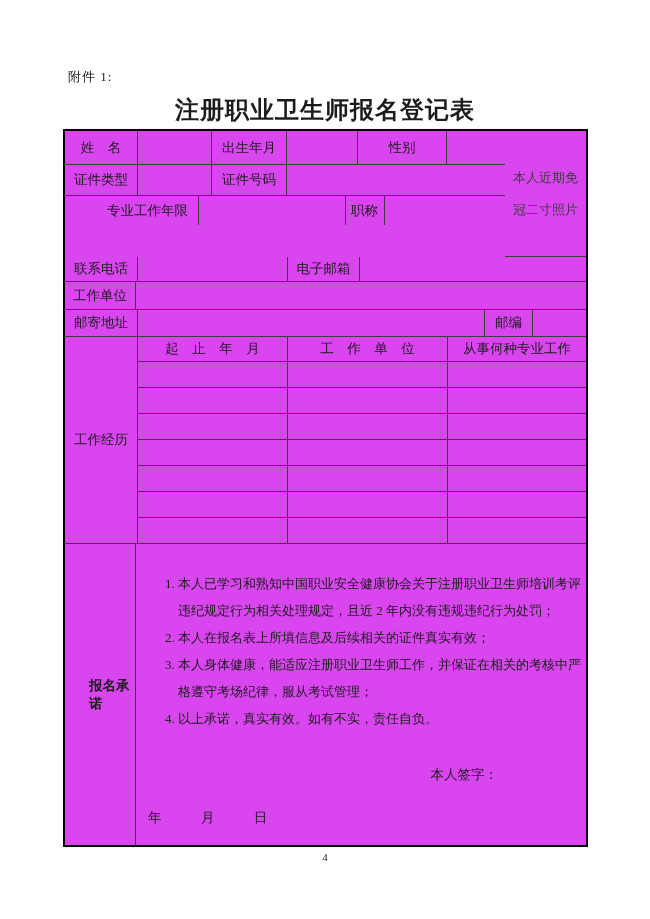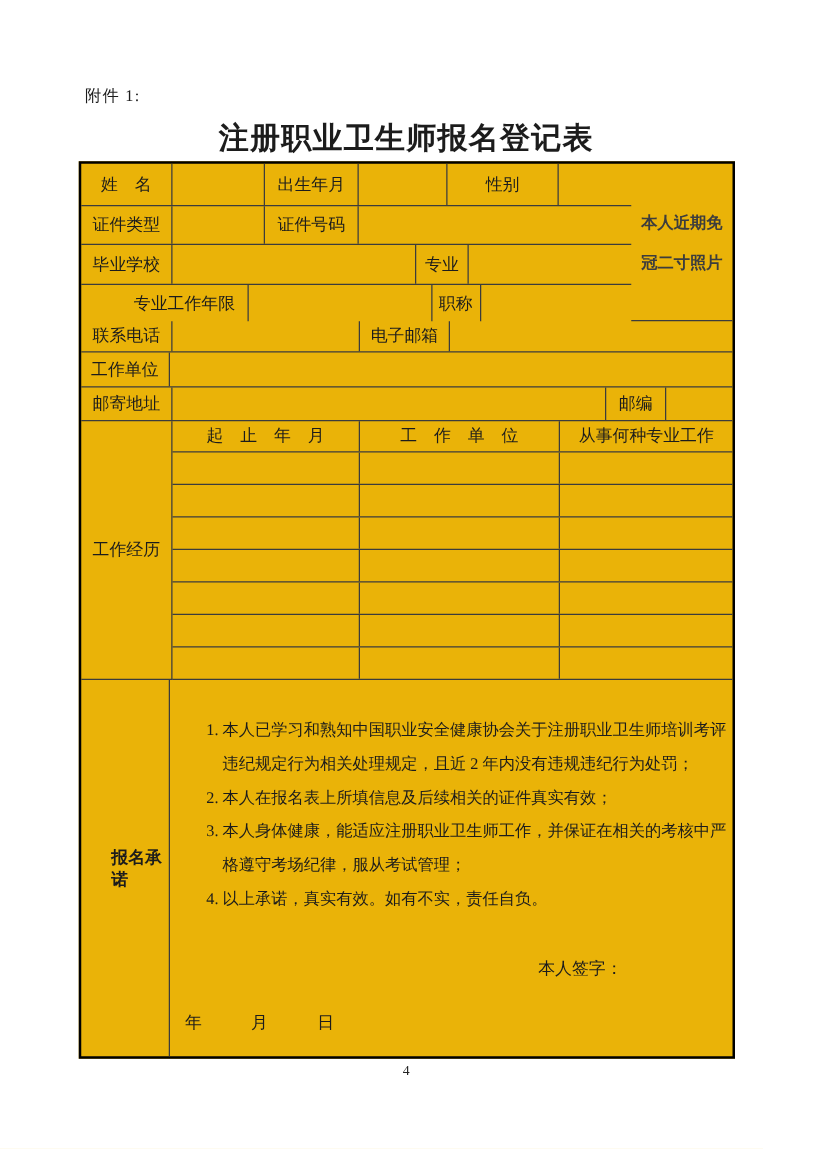--- a/index.html
+++ b/index.html
@@ -19,40 +19,40 @@
   .doc-title {
     position: absolute; left: 0; right: 0; top: 94px;
     text-align: center;
     font-size: 24px; font-weight: bold; letter-spacing: 1px;
   }
   .form-table {
     position: absolute; left: 63px; top: 129px;
     width: 525px; height: 718px;
     border: 2px solid #000;
     display: flex; flex-direction: column;
-    background: #eab308;
+    background: #d946ef;
   }
   .row { display: flex; border-bottom: 1px solid #3c3c3c; }
   .cell { border-right: 1px solid #3c3c3c; display: flex; align-items: center; justify-content: center; }
   .cell.last { border-right: none; }
   .label { font-size: 13.5px; white-space: nowrap; }
   .info-top { display: flex; }
   .info-left { width: 440px; display: flex; flex-direction: column; }
   .r1 { height: 34px; } .r2 { height: 31px; } .r3 { height: 32px; } .r4 { height: 29px; border-bottom: none; padding-left: 32px; }
   .r5 { height: 25px; } .r6 { height: 28px; gap: 16px; } .r7 { height: 27px; }
   .w73 { width: 73px; } .w74 { width: 74px; } .w75 { width: 75px; } .w71 { width: 71px; }
   .w89 { width: 89px; } .w58 { width: 58px; } .w195 { width: 195px; } .w42 { width: 42px; }
   .w130 { width: 130px; } .w110 { width: 110px; } .w158 { width: 158px; } .w150 { width: 150px; }
   .w72 { width: 72px; } .w226 { width: 226px; } .w448 { width: 448px; } .w347 { width: 347px; }
   .w48 { width: 48px; } .w53 { width: 53px; }
   .photo-cell {
     width: 81px; height: 126px;
     border-bottom: 1px solid #3c3c3c;
     display: flex; flex-direction: column; align-items: center; justify-content: center;
-    gap: 14px; font-size: 13px; color: #3d3d3d; font-weight: bold;
+    gap: 14px; font-size: 13px; color: #3d3d3d;
   }
   .work-section { display: flex; }
   .work-label {
     width: 73px; border-right: 1px solid #3c3c3c; border-bottom: 1px solid #3c3c3c;
     display: flex; align-items: center; justify-content: center;
     font-size: 13.5px;
     text-align: right;
   }
   .work-grid { flex: 1; display: flex; flex-direction: column; }
   .wh-row { display: flex; border-bottom: 1px solid #3c3c3c; height: 26px; }
@@ -98,26 +98,20 @@
           <div class="cell label w75">出生年月</div>
           <div class="cell w71"></div>
           <div class="cell label w89">性别</div>
           <div class="cell w58 last"></div>
         </div>
         <div class="row r2">
           <div class="cell label w73">证件类型</div>
           <div class="cell w74"></div>
           <div class="cell label w75">证件号码</div>
           <div class="cell w218 last" style="width:218px"></div>
-        </div>
-        <div class="row r3">
-          <div class="cell label w73">毕业学校</div>
-          <div class="cell w195"></div>
-          <div class="cell label w42">专业</div>
-          <div class="cell w130 last"></div>
         </div>
         <div class="row r4">
           <div class="cell label w110">专业工作年限</div>
           <div class="cell w158"></div>
           <div class="cell label w42">职称</div>
           <div class="cell w130 last"></div>
         </div>
       </div>
       <div class="photo-cell">
         <div>本人近期免</div>

